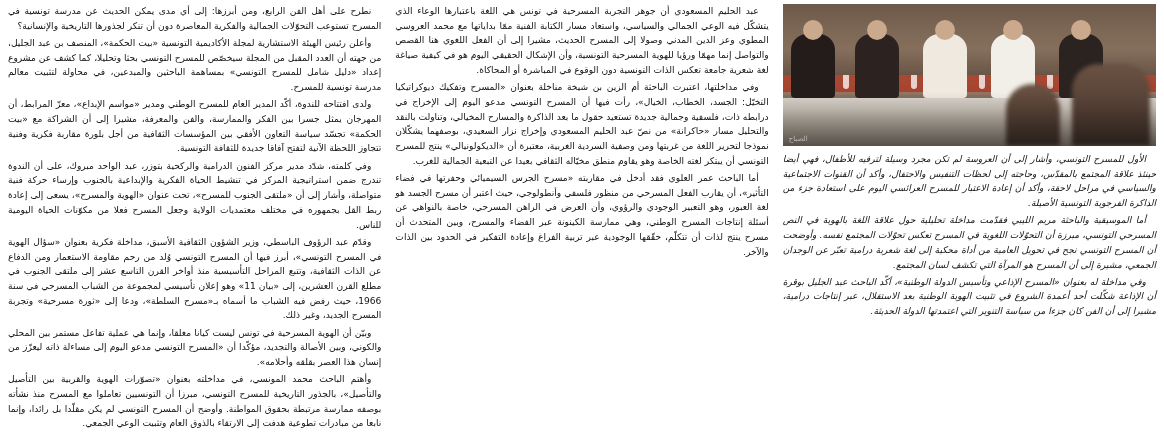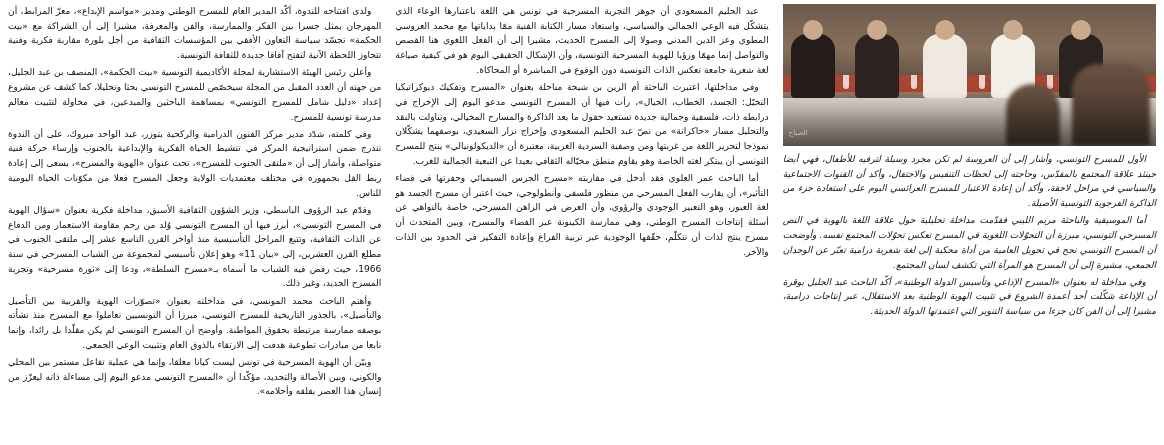--- a/index.html
+++ b/index.html
@@ -107,21 +107,21 @@
     bottom: 0;
     width: 78px; height: 58%;
     background: linear-gradient(180deg,#6b5243 0%, #41312a 100%);
     filter: blur(2px);
     border-radius: 26px 26px 0 0;
   }
   .photo .blur-person.bp1 { right: 6px; }
   .photo .blur-person.bp2 { right: 96px; width: 54px; height: 44%; }
   .photo .stamp {
     position: absolute;
-    bottom: 9px;
+    bottom: 3px;
     left: 6px;
     color: rgba(255,255,255,.55);
     font-size: 7px;
     letter-spacing: .5px;
     direction: ltr;
   }
   
   .body-text {
     font-size: 9.1px;
     line-height: 1.62;
@@ -191,23 +191,24 @@
     <div class="col col-2">
       <div class="body-text">
         <p>عبد الحليم المسعودي أن جوهر التجربة المسرحية في تونس هي اللغة باعتبارها الوعاء الذي يتشكّل فيه الوعي الجمالي والسياسي، واستعاد مسار الكتابة الفنية ممّا بداياتها مع محمد العروسي المطوي وعز الدين المدني وصولا إلى المسرح الحديث، مشيرا إلى أن الفعل اللغوي هنا القصص والتواصل إنما مهمّا ورؤيا للهوية المسرحية التونسية، وأن الإشكال الحقيقي اليوم هو في كيفية صياغة لغة شعرية جامعة تعكس الذات التونسية دون الوقوع في المباشرة أو المحاكاة.</p>
         <p>وفي مداخلتها، اعتبرت الباحثة أم الزين بن شيخة مناخلة بعنوان «المسرح وتفكيك ديوكراتيكيا التخيّل: الجسد، الخطاب، الخيال»، رأت فيها أن المسرح التونسي مدعو اليوم إلى الإخراج في درابطه ذات، فلسفية وجمالية جديدة تستعيد حقول ما بعد الذاكرة والمسارح المخيالي، وتناولت بالنقد والتحليل مسار «حاكرانة» من نصّ عبد الحليم المسعودي وإخراج نزار السعيدي، بوصفهما يشكّلان نموذجا لتحرير اللغة من غربتها ومن وصفية السردية الغربية، معتبرة أن «الديكولونيالي» ينتج للمسرح التونسي أن يبتكر لغته الخاصة وهو يقاوم منطق مخيّاله الثقافي بعيدا عن التبعية الجمالية للغرب.</p>
         <p>أما الباحث عمر العلوي فقد أدخل في مقاربته «مسرح الجرس السيميائي وحفرتها في فضاء التأثير»، أن يقارب الفعل المسرحي من منظور فلسفي وأنطولوجي، حيث اعتبر أن مسرح الجسد هو لغة العبور، وهو التعبير الوجودي والرؤوي، وأن العرض في الراهن المسرحي، خاصة بالنواهي عن أسئلة إنتاجات المسرح الوطني، وهي ممارسة الكينونة عبر الفضاء والمسرح، وبين المتحدث أن مسرح ينتج لذات أن تتكلّم، حقّقها الوجودية عبر تربية الفراغ وإعادة التفكير في الحدود بين الذات والآخر.</p>
       </div>
     </div>
 
     <div class="col col-3">
       <div class="body-text">
+        <p>نطرح على أهل الفن الرابع، ومن أبرزها: إلى أي مدى يمكن الحديث عن مدرسة تونسية في المسرح تستوعب التحوّلات الجمالية والفكرية المعاصرة دون أن تنكر لجذورها التاريخية والإنسانية؟</p>
+        <p>وأعلن رئيس الهيئة الاستشارية لمجلة الأكاديمية التونسية «بيت الحكمة»، المنصف بن عبد الجليل، من جهته أن العدد المقبل من المجلة سيخصّص للمسرح التونسي بحثا وتحليلا، كما كشف عن مشروع إعداد «دليل شامل للمسرح التونسي» بمساهمة الباحثين والمبدعين، في محاولة لتثبيت معالم مدرسة تونسية للمسرح.</p>
         <p>ولدى افتتاحه للندوة، أكّد المدير العام للمسرح الوطني ومدير «مواسم الإبداع»، معزّ المرابط، أن المهرجان يمثل جسرا بين الفكر والممارسة، والفن والمعرفة، مشيرا إلى أن الشراكة مع «بيت الحكمة» تجسّد سياسة التعاون الأفقي بين المؤسسات الثقافية من أجل بلورة مقاربة فكرية وفنية تتجاوز اللحظة الآنية لتفتح آفاقا جديدة للثقافة التونسية.</p>
-        <p>وأعلن رئيس الهيئة الاستشارية لمجلة الأكاديمية التونسية «بيت الحكمة»، المنصف بن عبد الجليل، من جهته أن العدد المقبل من المجلة سيخصّص للمسرح التونسي بحثا وتحليلا، كما كشف عن مشروع إعداد «دليل شامل للمسرح التونسي» بمساهمة الباحثين والمبدعين، في محاولة لتثبيت معالم مدرسة تونسية للمسرح.</p>
         <p>وفي كلمته، شدّد مدير مركز الفنون الدرامية والركحية بتوزر، عبد الواحد مبروك، على أن الندوة تندرج ضمن استراتيجية المركز في تنشيط الحياة الفكرية والإبداعية بالجنوب وإرساء حركة فنية متواصلة، وأشار إلى أن «ملتقى الجنوب للمسرح»، تحت عنوان «الهوية والمسرح»، يسعى إلى إعادة ربط القل بجمهوره في مختلف معتمديات الولاية وجعل المسرح فعلا من مكوّنات الحياة اليومية للناس.</p>
         <p>وقدّم عبد الرؤوف الباسطي، وزير الشؤون الثقافية الأسبق، مداخلة فكرية بعنوان «سؤال الهوية في المسرح التونسي»، أبرز فيها أن المسرح التونسي وُلد من رحم مقاومة الاستعمار ومن الدفاع عن الذات الثقافية، وتتبع المراحل التأسيسية منذ أواخر القرن التاسع عشر إلى ملتقى الجنوب في مطلع القرن العشرين، إلى «بيان 11» وهو إعلان تأسيسي لمجموعة من الشباب المسرحي في سنة 1966، حيث رفض فيه الشباب ما أسماه بـ«مسرح السلطة»، ودعا إلى «ثورة مسرحية» وتجربة المسرح الجديد، وغير ذلك.</p>
+        <p>وبيّن أن الهوية المسرحية في تونس ليست كيانا مغلقا، وإنما هي عملية تفاعل مستمر بين المحلي والكوني، وبين الأصالة والتجديد، مؤكّدا أن «المسرح التونسي مدعو اليوم إلى مساءلة ذاته ليعزّز من إنسان هذا العصر بقلقه وأحلامه».</p>
         <p>وأهتم الباحث محمد المونسي، في مداخلته بعنوان «تصوّرات الهوية والقربية بين التأصيل والتأصيل»، بالجذور التاريخية للمسرح التونسي، مبرزا أن التونسيين تعاملوا مع المسرح منذ نشأته بوصفه ممارسة مرتبطة بحقوق المواطنة. وأوضح أن المسرح التونسي لم يكن مقلّدا بل رائدا، وإنما نابعا من مبادرات تطوعية هدفت إلى الارتقاء بالذوق العام وتثبيت الوعي الجمعي.</p>
-        <p>وبيّن أن الهوية المسرحية في تونس ليست كيانا مغلقا، وإنما هي عملية تفاعل مستمر بين المحلي والكوني، وبين الأصالة والتجديد، مؤكّدا أن «المسرح التونسي مدعو اليوم إلى مساءلة ذاته ليعزّز من إنسان هذا العصر بقلقه وأحلامه».</p>
       </div>
     </div>
 
   </div>
 </div>
 
 </body></html>

